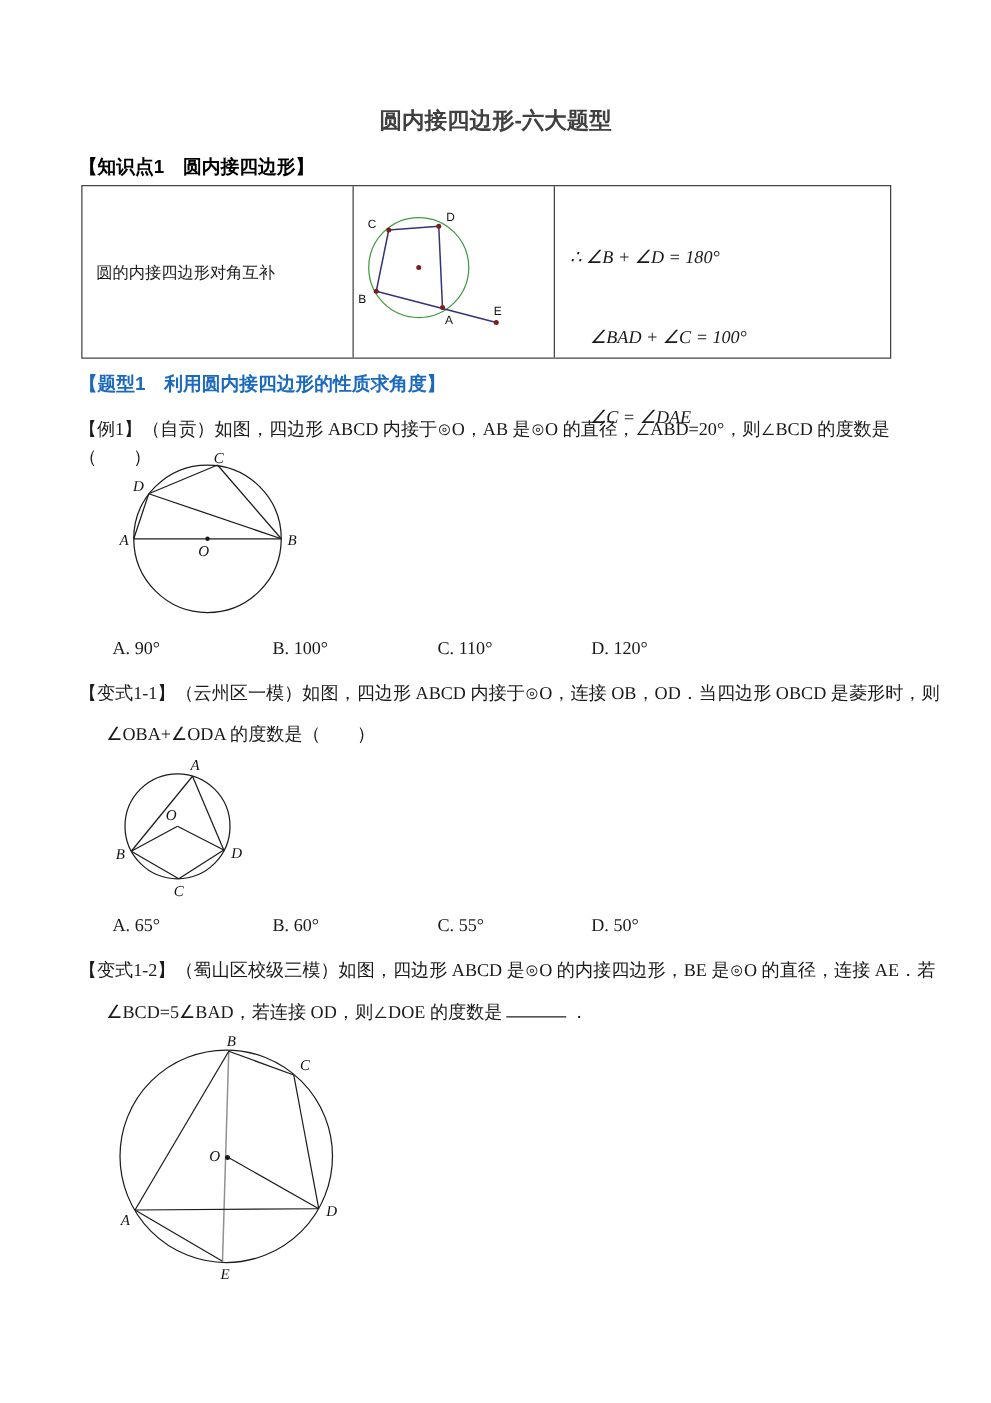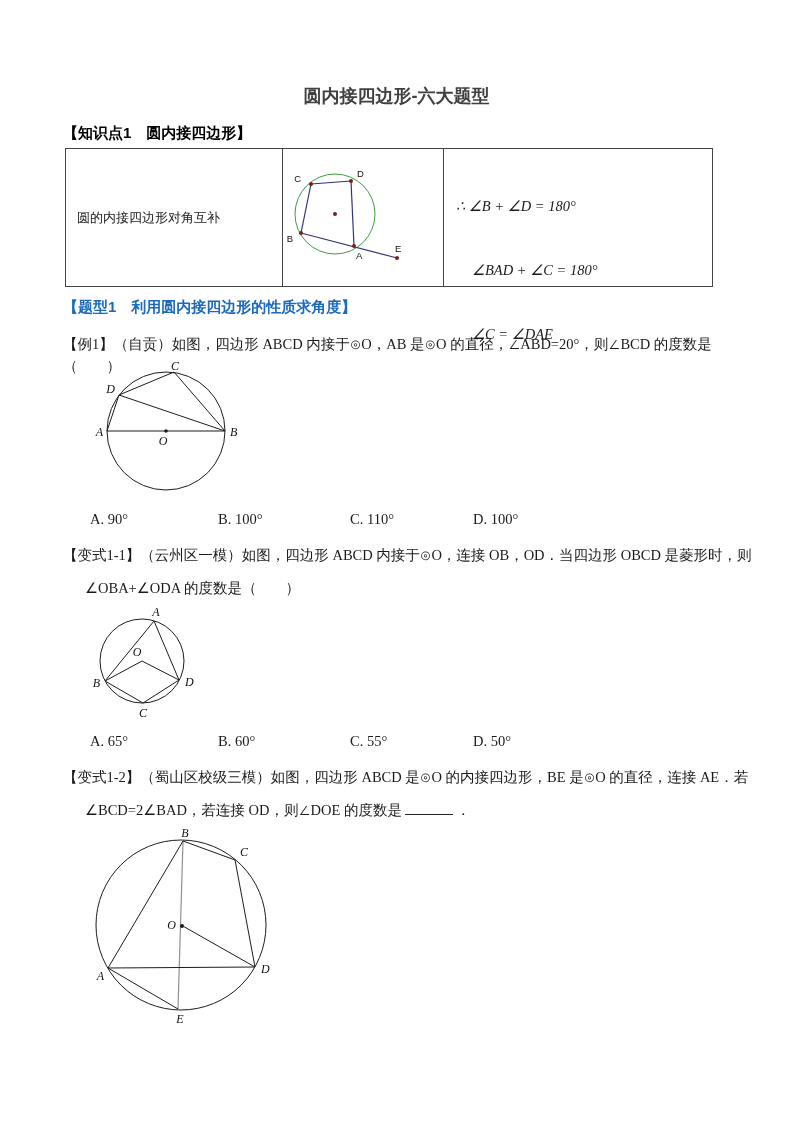--- a/index.html
+++ b/index.html
@@ -81,21 +81,21 @@
         <text class="klabel" x="16" y="30" text-anchor="end">C</text>
         <text class="klabel" x="72" y="25">D</text>
         <text class="klabel" x="8" y="90" text-anchor="end">B</text>
         <text class="klabel" x="71" y="107">A</text>
         <text class="klabel" x="110" y="100">E</text>
       </g>
     </svg>
   </div>
   <div class="k-cell k-cell-3">
     <div class="deriv-line ital">∴ ∠B + ∠D = 180°</div>
-    <div class="deriv-line ital indent">∠BAD + ∠C = 180°</div>
+    <div class="deriv-line ital indent">∠BAD + ∠C = 100°</div>
     <div class="deriv-line ital indent">∠C = ∠DAE</div>
   </div>
 </div>
 
 <div class="abs topic-heading">【题型1　利用圆内接四边形的性质求角度】</div>
 
 <div class="abs problem-text" style="top:333px">【例1】（自贡）如图，四边形 ABCD 内接于⊙O，AB 是⊙O 的直径，∠ABD=20°，则∠BCD 的度数是（　　）</div>
 
 <svg class="abs" style="left:95px;top:362px" width="150" height="138" viewBox="0 0 150 138">
   <circle class="stk-ink" cx="71" cy="69" r="59"></circle>
@@ -113,21 +113,21 @@
     <text class="dlabel" x="80" y="8" text-anchor="middle">C</text>
     <text class="dlabel" x="20" y="31" text-anchor="end">D</text>
     <text class="dlabel" x="68" y="83" text-anchor="middle">O</text>
   </g>
 </svg>
 
 <div class="abs options-row" style="top:511px">
   <span class="opt opt-a">A. 90°</span>
   <span class="opt opt-b">B. 100°</span>
   <span class="opt opt-c">C. 110°</span>
-  <span class="opt opt-d">D. 100°</span>
+  <span class="opt opt-d">D. 120°</span>
 </div>
 
 <div class="abs problem-text two-line" style="top:539px">
   <div class="line1">【变式1-1】（云州区一模）如图，四边形 ABCD 内接于⊙O，连接 OB，OD．当四边形 OBCD 是菱形时，则</div>
   <div class="line2">∠OBA+∠ODA 的度数是（　　）</div>
 </div>
 
 <svg class="abs" style="left:90px;top:606px" width="112" height="116" viewBox="0 0 112 116">
   <circle class="stk-ink" cx="52" cy="55" r="42"></circle>
   <g class="stk-ink">
@@ -150,21 +150,21 @@
 <div class="abs options-row" style="top:733px">
   <span class="opt opt-a">A. 65°</span>
   <span class="opt opt-b">B. 60°</span>
   <span class="opt opt-c">C. 55°</span>
   <span class="opt opt-d">D. 50°</span>
 </div>
 
 <div class="abs problem-text two-line" style="top:761px">
   <div class="line1">【变式1-2】（蜀山区校级三模）如图，四边形 ABCD 是⊙O 的内接四边形，BE 是⊙O 的直径，连接 AE．若</div>
   <div class="line2">
-    <span>∠BCD=2∠BAD，若连接 OD，则∠DOE 的度数是</span><span class="blank-line"></span><span>．</span>
+    <span>∠BCD=5∠BAD，若连接 OD，则∠DOE 的度数是</span><span class="blank-line"></span><span>．</span>
   </div>
 </div>
 
 <svg class="abs" style="left:92px;top:828px" width="182" height="198" viewBox="0 0 182 198">
   <circle class="stk-ink" cx="89" cy="97" r="85"></circle>
   <line class="stk-gray" x1="91" y1="13" x2="86" y2="181"></line>
   <g class="stk-ink">
     <line x1="91" y1="13" x2="16" y2="140"></line>
     <line x1="91" y1="13" x2="143" y2="32"></line>
     <line x1="143" y1="32" x2="163" y2="139"></line>

